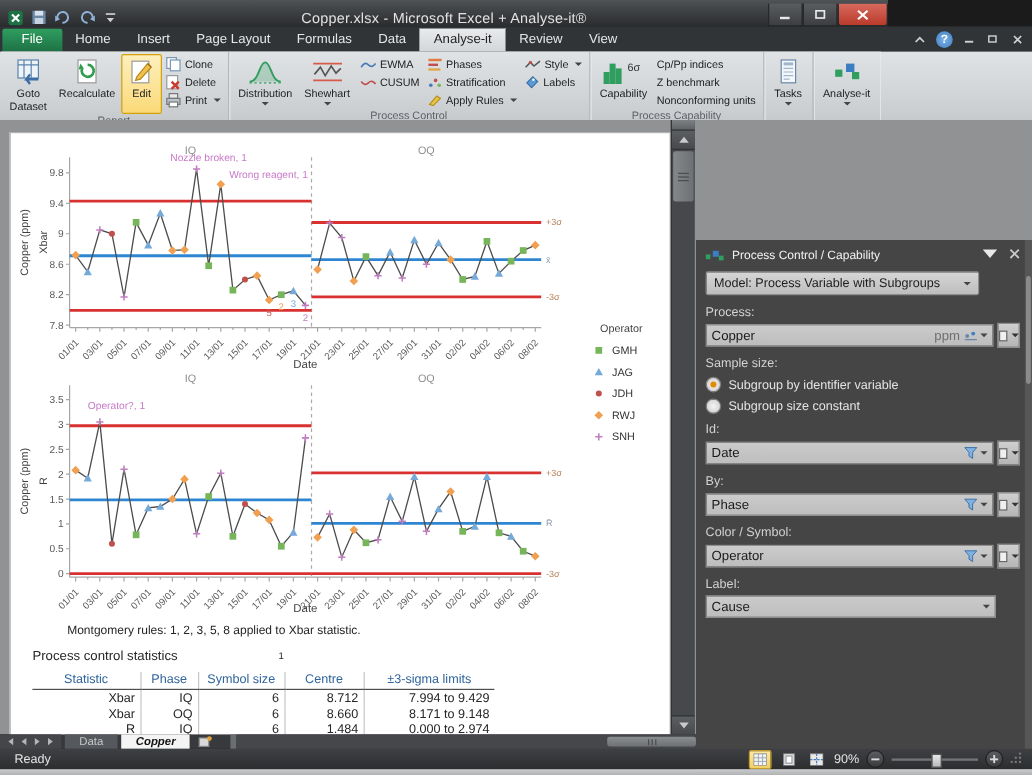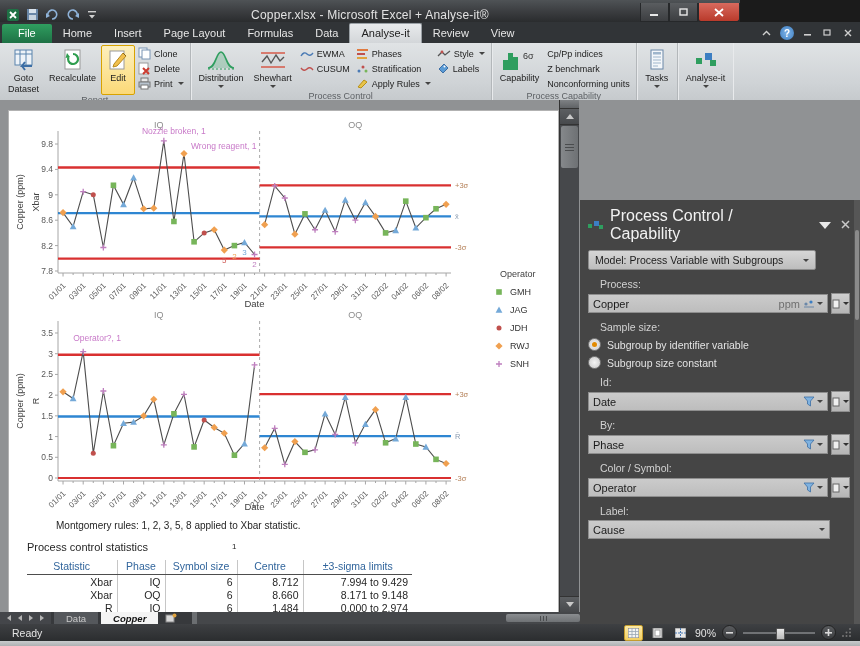--- a/index.html
+++ b/index.html
@@ -70,28 +70,28 @@
   .tri-up{width:0;height:0;border-left:4px solid transparent;border-right:4px solid transparent;border-bottom:5px solid #c9c9c9}
   .tri-dn{width:0;height:0;border-left:4px solid transparent;border-right:4px solid transparent;border-top:5px solid #c9c9c9}
   .vs-thumb{height:42px;margin:1px 1px;background:linear-gradient(90deg,#85888b,#6e7174);border-radius:2px;
             display:flex;flex-direction:column;align-items:center;justify-content:center;gap:2px}
   .vs-thumb i{display:block;width:9px;height:1px;background:#4a4c4e}
   .vs-fill{flex:1}
   .vscroll{display:flex;flex-direction:column}
 
   
   .taskpane{position:absolute;left:580px;top:100px;width:280px;height:524px;background:#454545;color:#ddd}
-  .tp-head{display:flex;align-items:center;gap:6px;padding:7px 8px 5px;color:#f2f2f2;font-size:16px}
+  .tp-head{display:flex;align-items:center;gap:6px;padding:7px 8px 5px;color:#f2f2f2;font-size:10px}
   .tp-head .sp{flex:1}
   .tp-x{color:#cccccc;font-size:10px;width:14px;text-align:center}
   .tp-body{padding:2px 10px 0 8px}
   .modelbtn{display:flex;align-items:center;background:linear-gradient(#d6d6d6,#bdbdbd);border:1px solid #8c8c8c;
             border-radius:2px;color:#1c1c1c;font-size:10.5px;padding:3px 6px;width:214px;margin-bottom:8px}
   .modelbtn .sp{flex:1}
-  .tp-label{font-size:10.5px;color:#d2d2d2;margin:7px 12px 3px}
+  .tp-label{font-size:10.5px;color:#d2d2d2;margin:7px 0 3px}
   .fieldrow{display:flex;align-items:center;gap:3px}
   .field{flex:1;display:flex;align-items:center;background:linear-gradient(#cbcbcb,#bdbdbd);
          border:1px solid #8e8e8e;height:17px;padding:0 4px;font-size:11px;color:#1a1a1a}
   .field .val{flex:1}
   .unit{color:#6f6f6f;font-size:11px;margin-right:3px}
   .sidebtn{width:17px;height:19px;background:linear-gradient(#cfcfcf,#b5b5b5);border:1px solid #8e8e8e;
            display:flex;align-items:center;justify-content:center;gap:1px}
   .radio{display:flex;align-items:center;gap:6px;font-size:10.5px;color:#e3e3e3;margin:5px 0}
   .rdot{width:11px;height:11px;border-radius:50%;background:radial-gradient(#f4f4f4,#c9c9c9);border:1px solid #7e7e7e;
         display:flex;align-items:center;justify-content:center}

